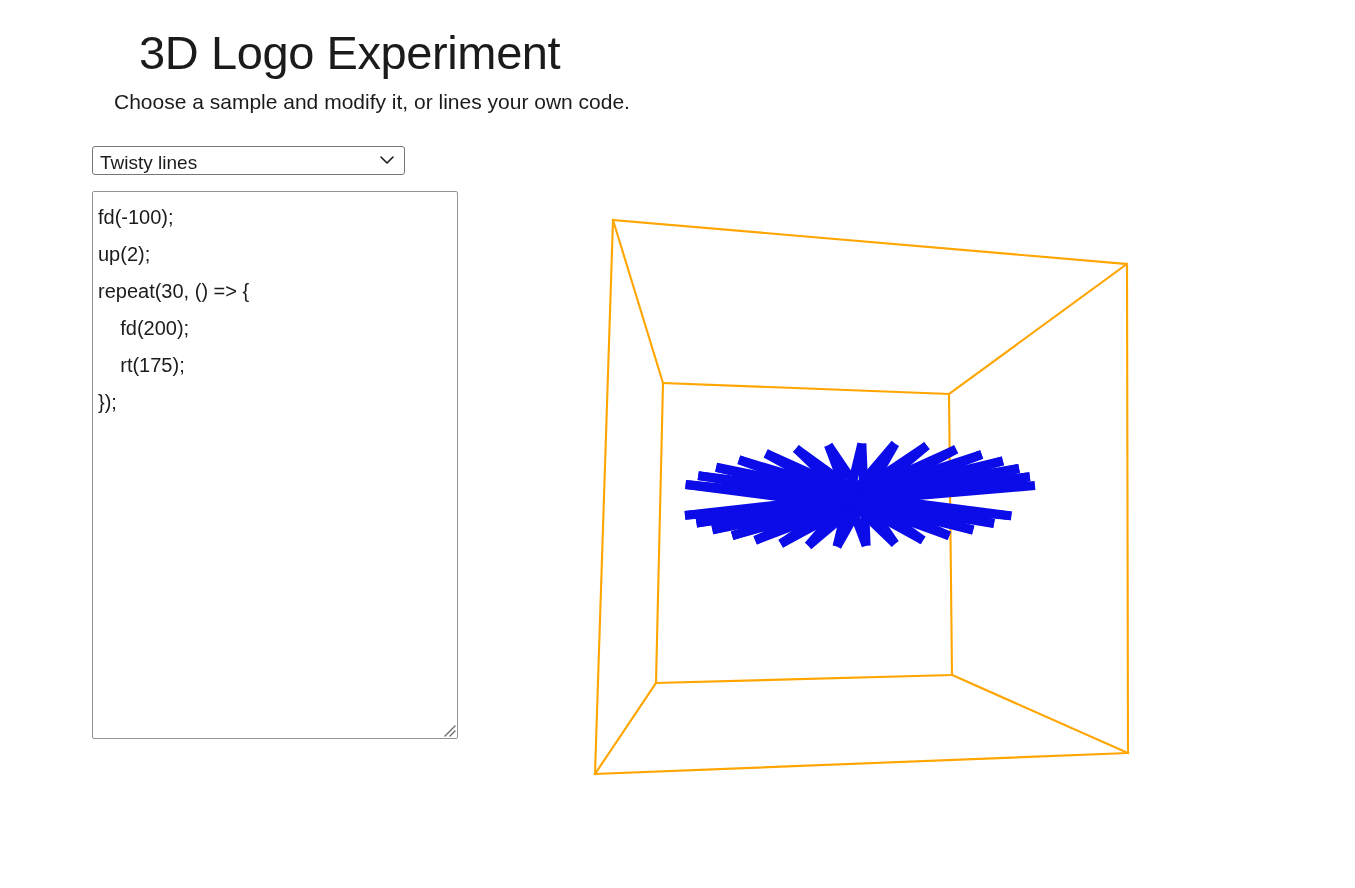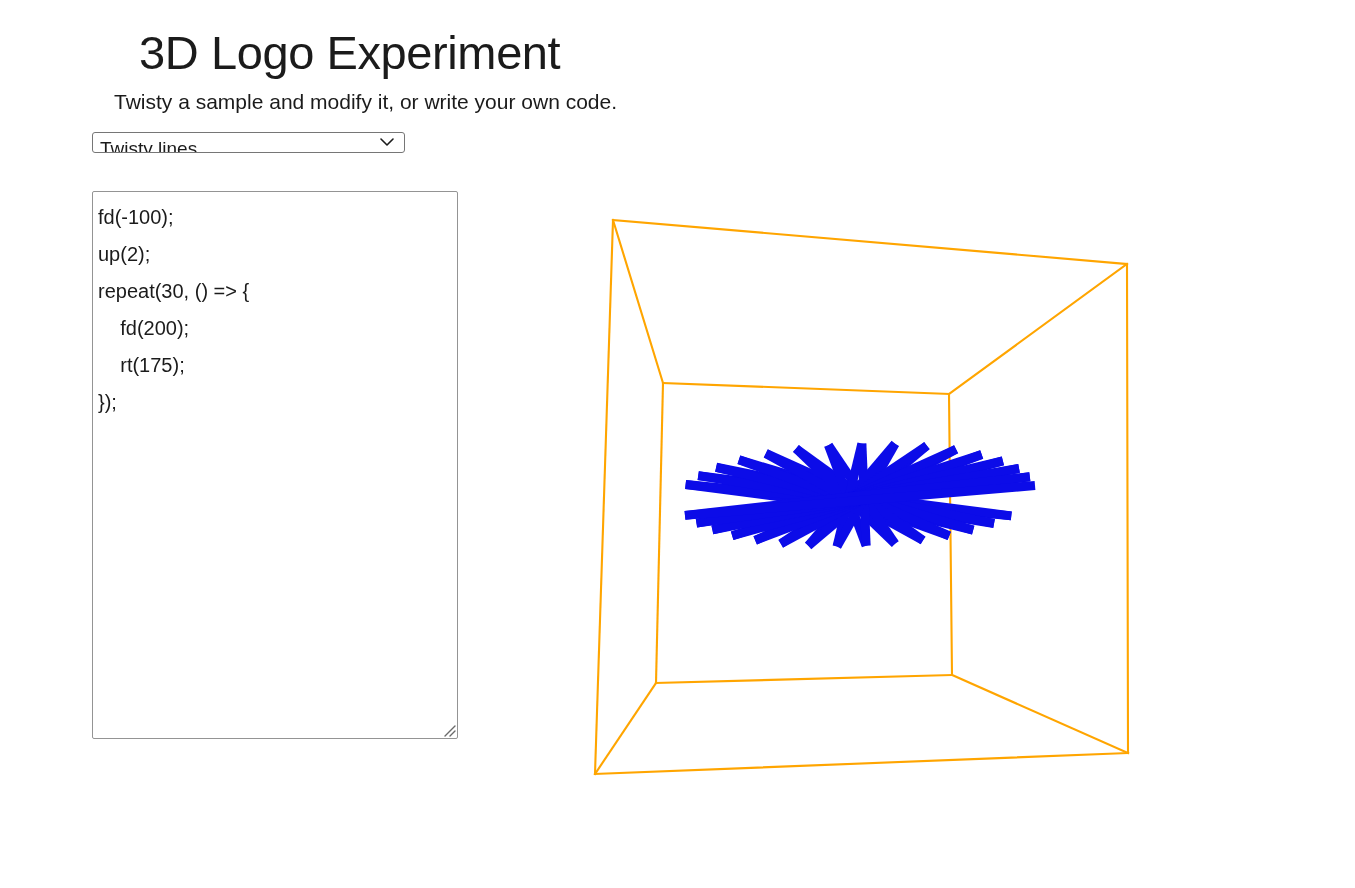--- a/index.html
+++ b/index.html
@@ -40,23 +40,23 @@
     font-weight: normal;
     line-height: 28px;
     color: #1b1b1b;
     white-space: nowrap;
   }
 
   
   #sample-select-wrap {
     position: absolute;
     left: 92px;
-    top: 132px;
+    top: 146px;
     width: 313px;
-    height: 21px;
+    height: 29px;
   }
   #sample-select {
     width: 100%;
     height: 100%;
     box-sizing: border-box;
     appearance: none;
     -webkit-appearance: none;
     -moz-appearance: none;
     background: #ffffff;
     border: 1px solid #767676;
@@ -129,21 +129,21 @@
     display: block;
     width: 100%;
     height: 100%;
   }
 </style>
 </head>
 <body>
 
 <h1 id="page-title">3D Logo Experiment</h1>
 
-<p id="page-subtitle">Twisty a sample and modify it, or write your own code.</p>
+<p id="page-subtitle">Choose a sample and modify it, or lines your own code.</p>
 
 <div id="sample-select-wrap">
   <select id="sample-select">
     <option>Twisty lines</option>
   </select>
   <span id="sample-select-chevron">
     <svg width="14" height="9" viewBox="0 0 14 9" aria-hidden="true">
       <path d="M1 1 L7 7 L13 1" fill="none" stroke="#1b1b1b" stroke-width="1.6" stroke-linecap="round" stroke-linejoin="round"></path>
     </svg>
   </span>

